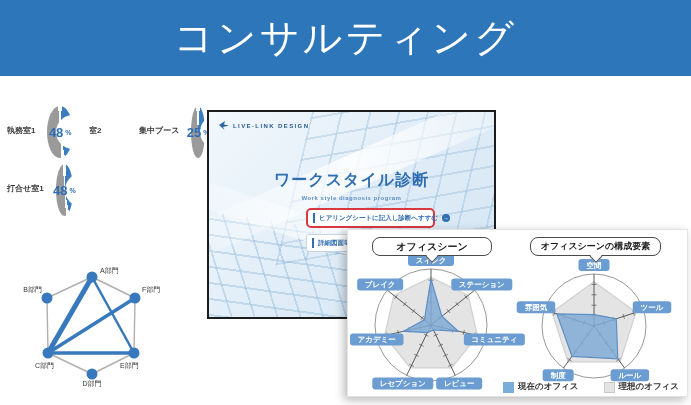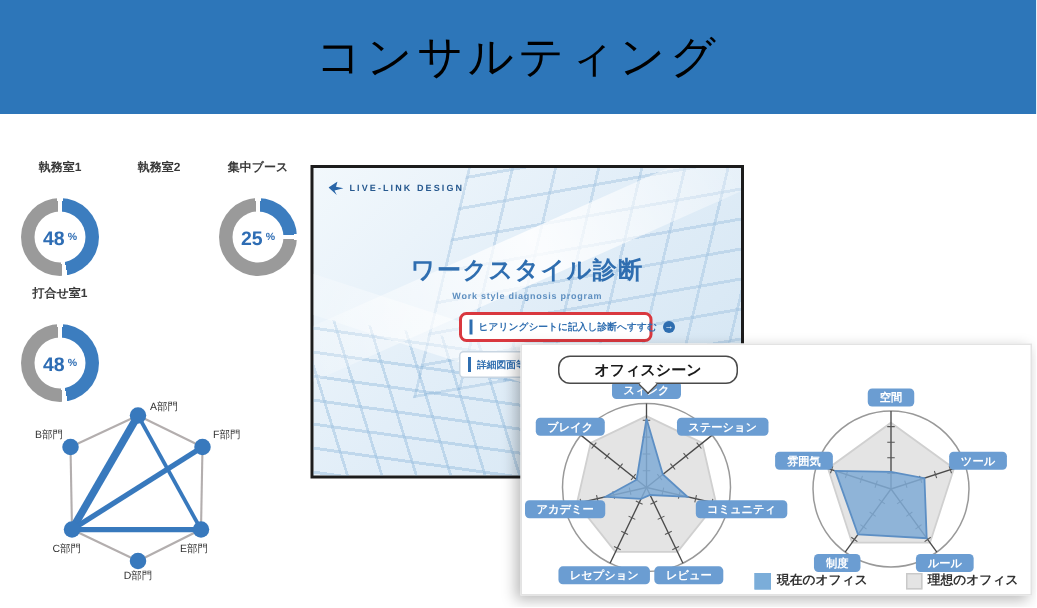--- a/index.html
+++ b/index.html
@@ -2,26 +2,26 @@
 <html><head>
 <meta charset="utf-8">
 <style>
   html,body{margin:0;padding:0;background:#fff;}
   .page{position:relative;width:691px;height:405px;background:#fff;overflow:hidden;
         font-family:"Liberation Sans","DejaVu Sans",sans-serif;}
 
   
   .header{position:absolute;left:0;top:0;width:691px;height:76px;
           display:flex;align-items:center;justify-content:center;}
-  .header-title{color:#000000;font-size:30px;font-weight:500;letter-spacing:3px;}
+  .header-title{color:#ffffff;font-size:39px;font-weight:500;letter-spacing:3px;}
 
   
   .donut-grid{position:absolute;left:7px;top:106px;display:grid;
               grid-template-columns:repeat(3,66px);row-gap:6px;}
-  .donut-cell{display:flex;flex-direction:column;align-items:center;gap:12px;}
+  .donut-cell{display:flex;flex-direction:row;align-items:center;gap:12px;}
   .donut-label{font-size:8px;font-weight:bold;color:#3a3a3a;margin-bottom:3px;white-space:nowrap;}
   .donut{position:relative;width:52px;height:52px;border-radius:50%;}
   .donut::after{content:"";position:absolute;left:9px;top:9px;width:34px;height:34px;
                 background:#fff;border-radius:50%;}
   .donut-value{position:absolute;inset:0;display:flex;align-items:center;justify-content:center;
                z-index:1;font-weight:bold;color:#2e6db4;font-size:13px;}
   .donut-value .pct{font-size:7px;margin-left:2px;font-weight:bold;}
 
   
   .network{position:absolute;left:18px;top:255px;}
@@ -255,20 +255,24 @@
         <text x="281.85490038984085" y="147.9500366568718" text-anchor="middle" font-size="7.5" fill="#fff" font-weight="bold" font-family="&quot;Liberation Sans&quot;,&quot;DejaVu Sans&quot;,sans-serif">ルール</text>
         <rect x="194.64509961015915" y="139.3500366568718" width="31" height="12" rx="3" fill="#6b9dd2"></rect>
         <text x="210.14509961015915" y="147.9500366568718" text-anchor="middle" font-size="7.5" fill="#fff" font-weight="bold" font-family="&quot;Liberation Sans&quot;,&quot;DejaVu Sans&quot;,sans-serif">制度</text>
         <rect x="168.73555250599563" y="71.14996334312819" width="38.5" height="12" rx="3" fill="#6b9dd2"></rect>
         <text x="187.98555250599563" y="79.74996334312819" text-anchor="middle" font-size="7.5" fill="#fff" font-weight="bold" font-family="&quot;Liberation Sans&quot;,&quot;DejaVu Sans&quot;,sans-serif">雰囲気</text>
       </svg>
     <div class="bubble bubble1">
       <span>オフィスシーン</span>
       <span class="notch"></span>
     </div>
+    <div class="bubble bubble2">
+      <span>オフィスシーンの構成要素</span>
+      <span class="notch"></span>
+    </div>
     <div class="legend">
       <span class="legend-item">
         <span class="legend-swatch" id="sw0" style="background: rgb(123, 173, 217); border: 1px solid rgb(123, 173, 217);"></span>
         <span>現在のオフィス</span>
       </span>
       <span class="legend-item">
         <span class="legend-swatch" id="sw1" style="background: rgb(228, 228, 228); border: 1px solid rgb(201, 201, 201);"></span>
         <span>理想のオフィス</span>
       </span>
     </div>

